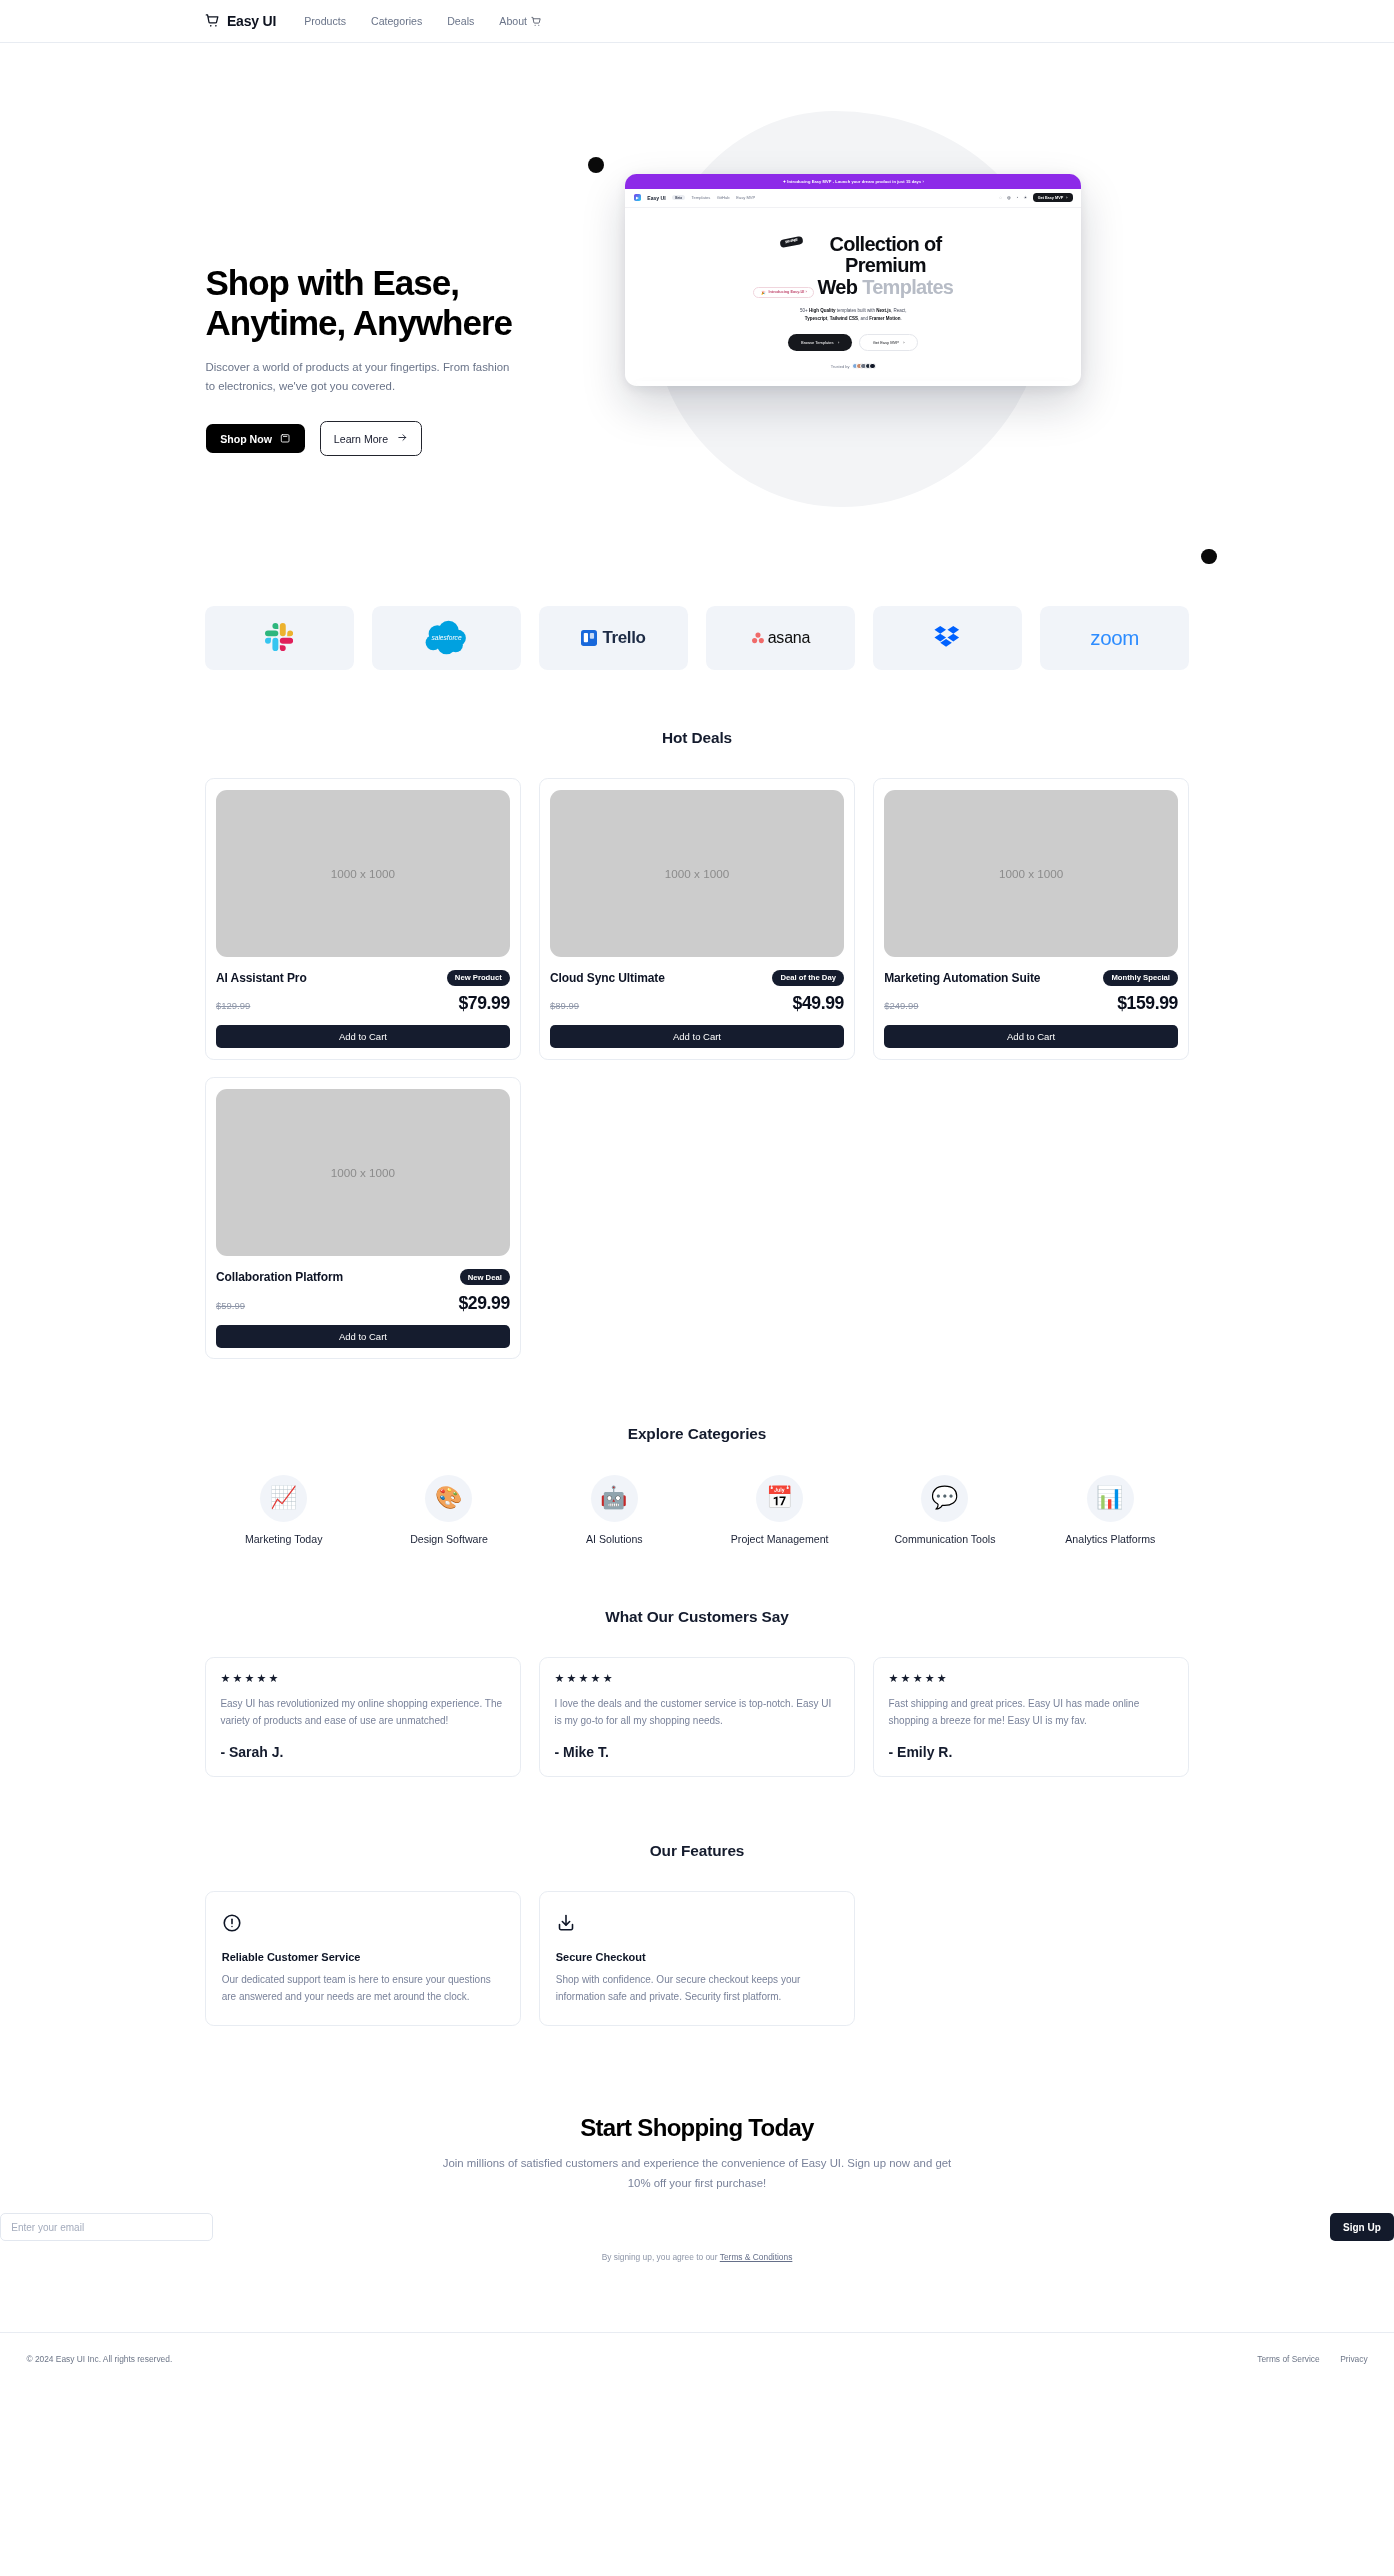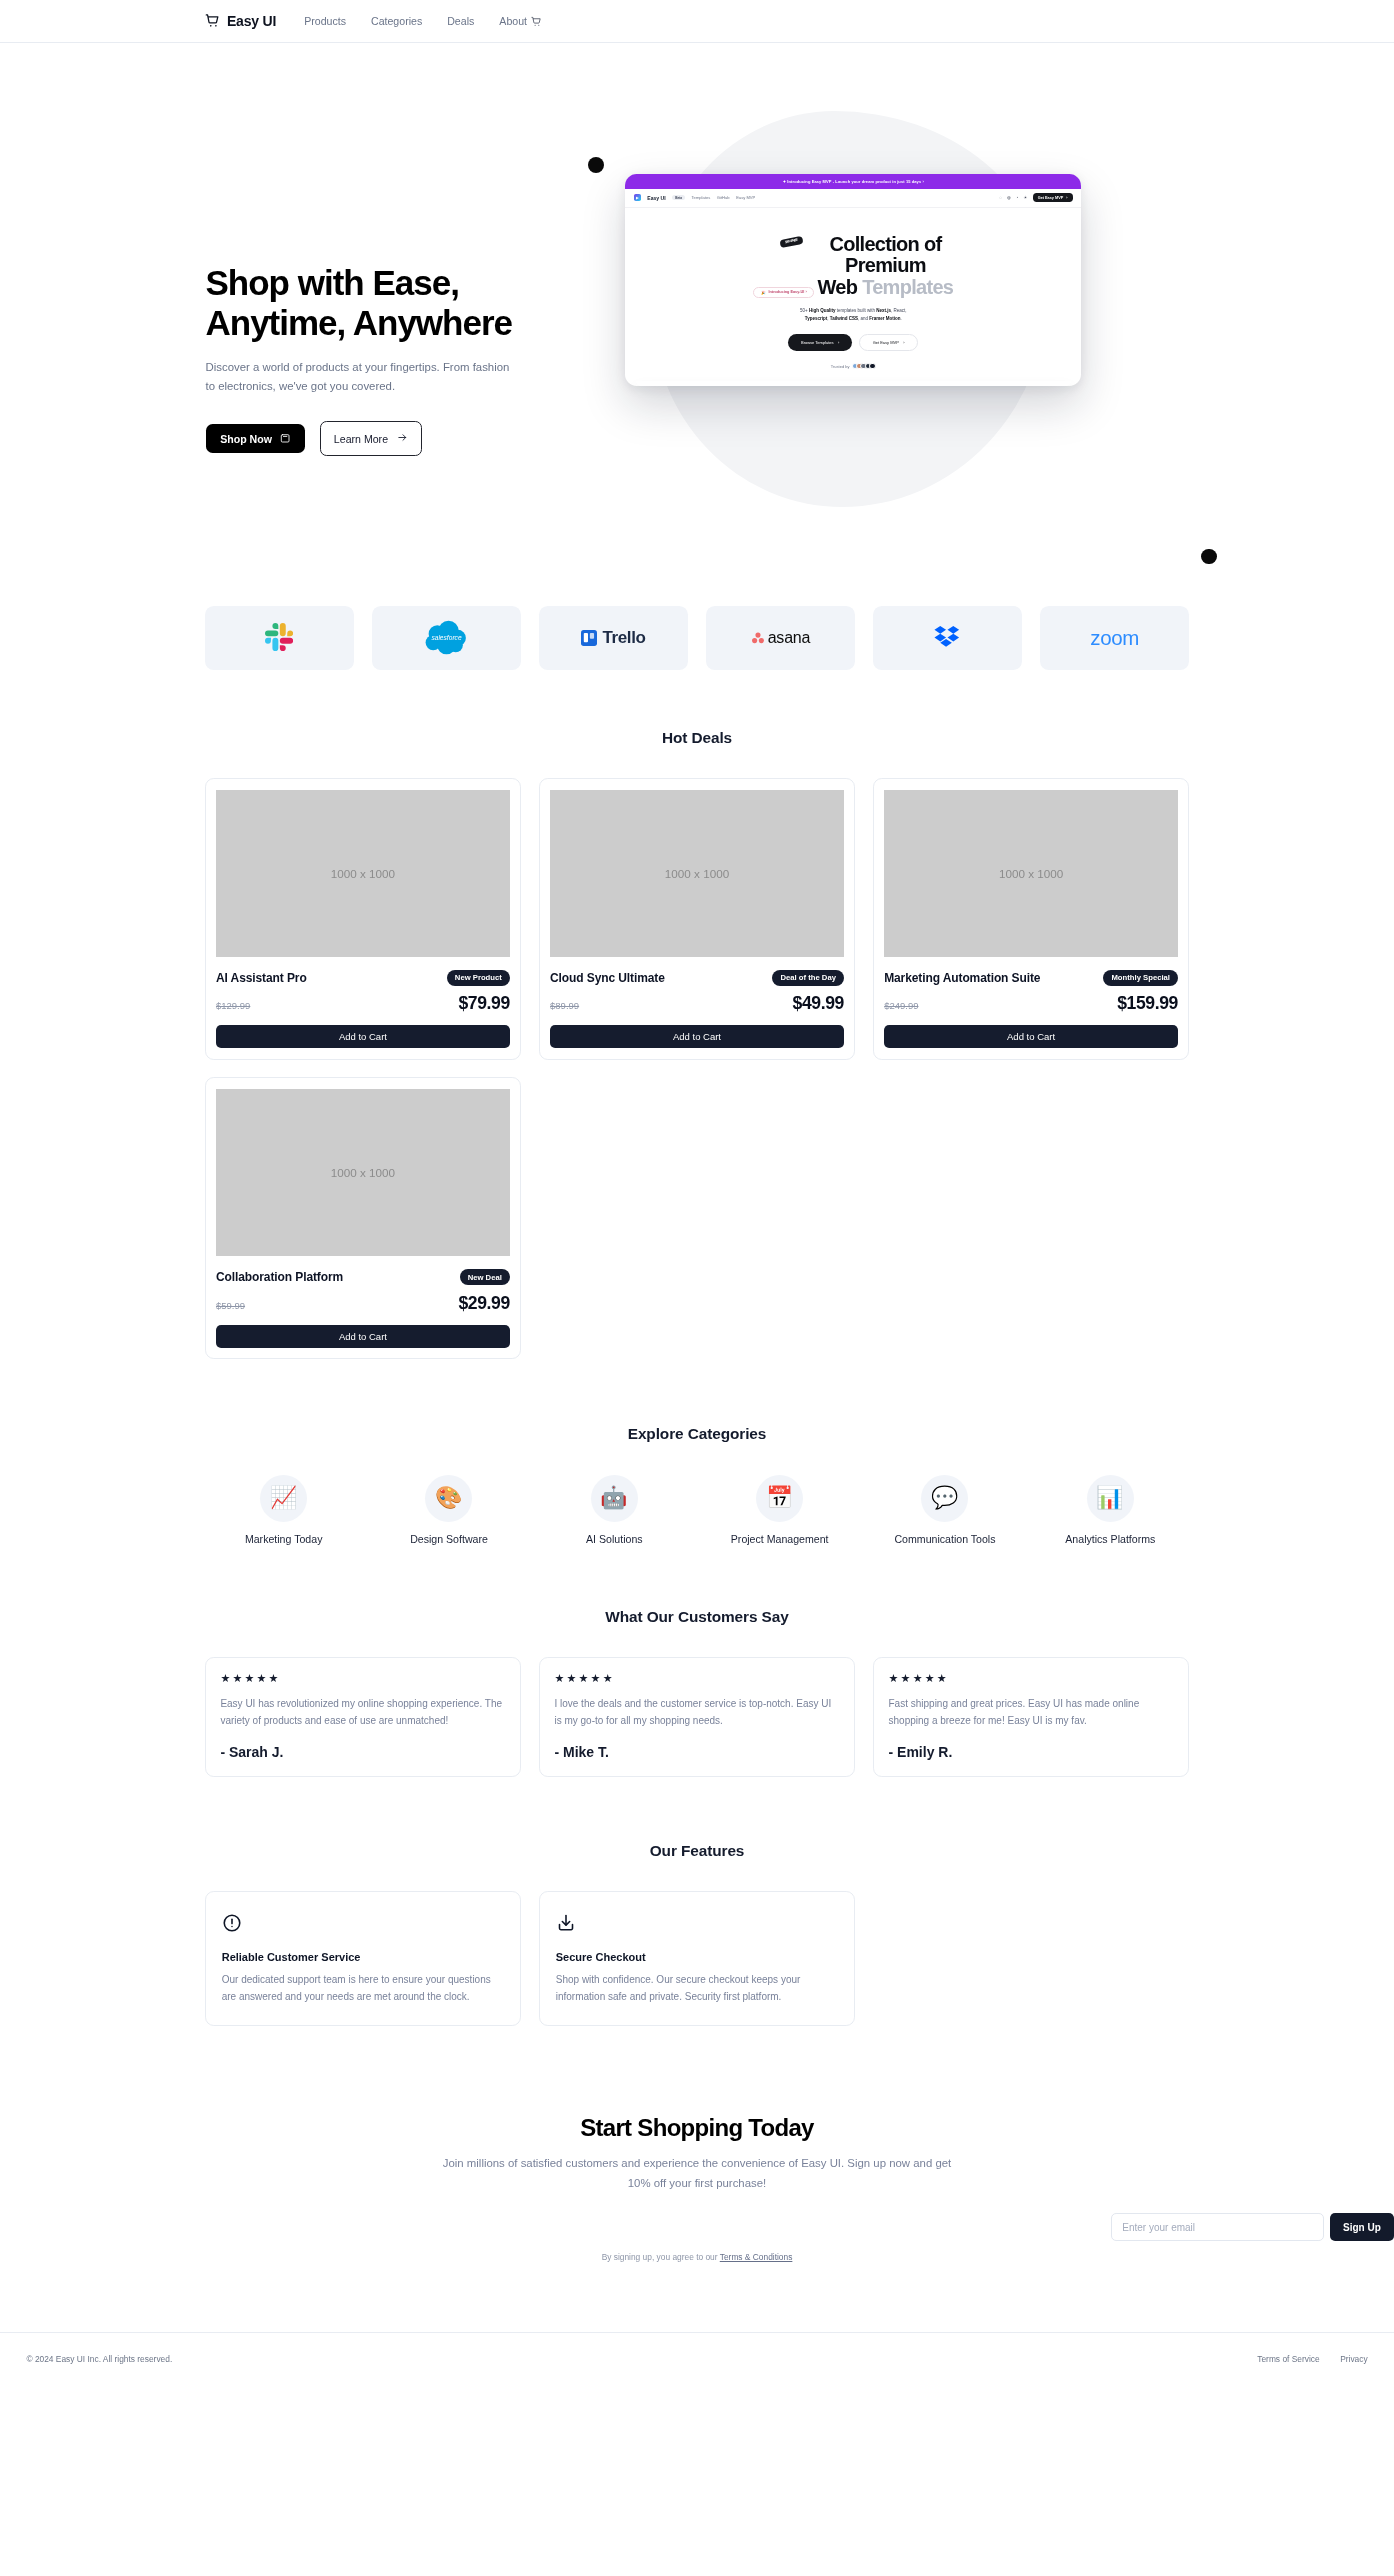--- a/index.html
+++ b/index.html
@@ -167,21 +167,21 @@
   .products {
     margin-top:31px;
     display:grid; grid-template-columns:repeat(3,1fr); gap:17.6px;
     padding:0 3.7px;
   }
   .product-card {
     border:0.7px solid #e8ecf2; border-radius:8.8px;
     background:#ffffff; padding:10.3px;
   }
   .product-img {
-    background:#cccccc; border-radius:0;
+    background:#cccccc; border-radius:11px;
     height:167px; display:flex; align-items:center; justify-content:center;
     color:#8c8c8c; font-size:11.7px;
   }
   .product-head {
     margin-top:13.2px; display:flex; align-items:center;
     justify-content:space-between; gap:7.3px;
   }
   .product-name { font-size:12px; font-weight:bold; color:#0d1324; letter-spacing:-0.1px; }
   .badge {
     background:#151c2e; color:#ffffff;
@@ -223,21 +223,21 @@
   .feats { margin-top:31px; display:grid; grid-template-columns:repeat(3,1fr); gap:17.6px; padding:0 3.7px; }
   .feat { border:0.7px solid #e8ecf2; border-radius:8.8px; padding:19px 16px 20.5px; }
   .feat-ico { height:23.5px; display:flex; align-items:center; color:#0e1526; }
   .feat-title { margin-top:16px; font-size:11px; font-weight:bold; color:#0d1425; }
   .feat-desc { margin-top:8px; font-size:10px; line-height:1.72; color:#79829a; }
 
   
   .cta { padding-top:88px; padding-bottom:70px; text-align:center; }
   .cta-title { font-size:24px; font-weight:bold; letter-spacing:-0.7px; color:#000; }
   .cta-sub { margin-top:11.7px; font-size:11.4px; line-height:1.75; color:#79829a; width:528px; margin-left:auto; margin-right:auto; }
-  .cta-form { margin-top:19px; display:flex; justify-content:flex-end; gap:5.9px; align-items:stretch; }
+  .cta-form { margin-top:19px; display:flex; justify-content:space-between; gap:5.9px; align-items:stretch; }
   .cta-input {
     width:213px; height:28px;
     border:0.7px solid #e2e7ef; border-radius:5.1px;
     padding:0 10.3px; font-size:10px;
     font-family:inherit; color:#2b3purple;
     outline:none; color:#2b3346;
   }
   .cta-input::placeholder { color:#a4acbd; }
   .cta-submit {
     background:#131a2b; color:#ffffff;

